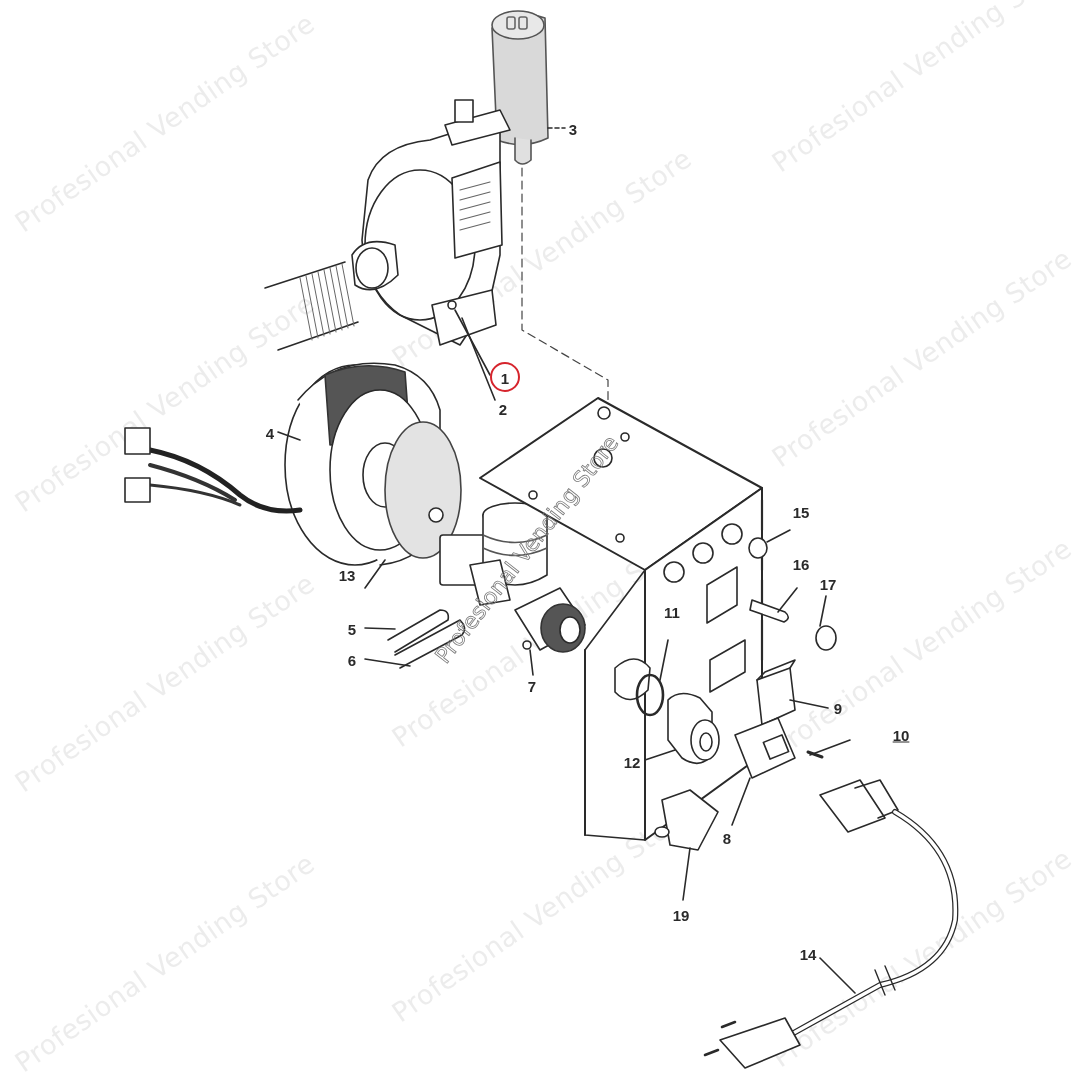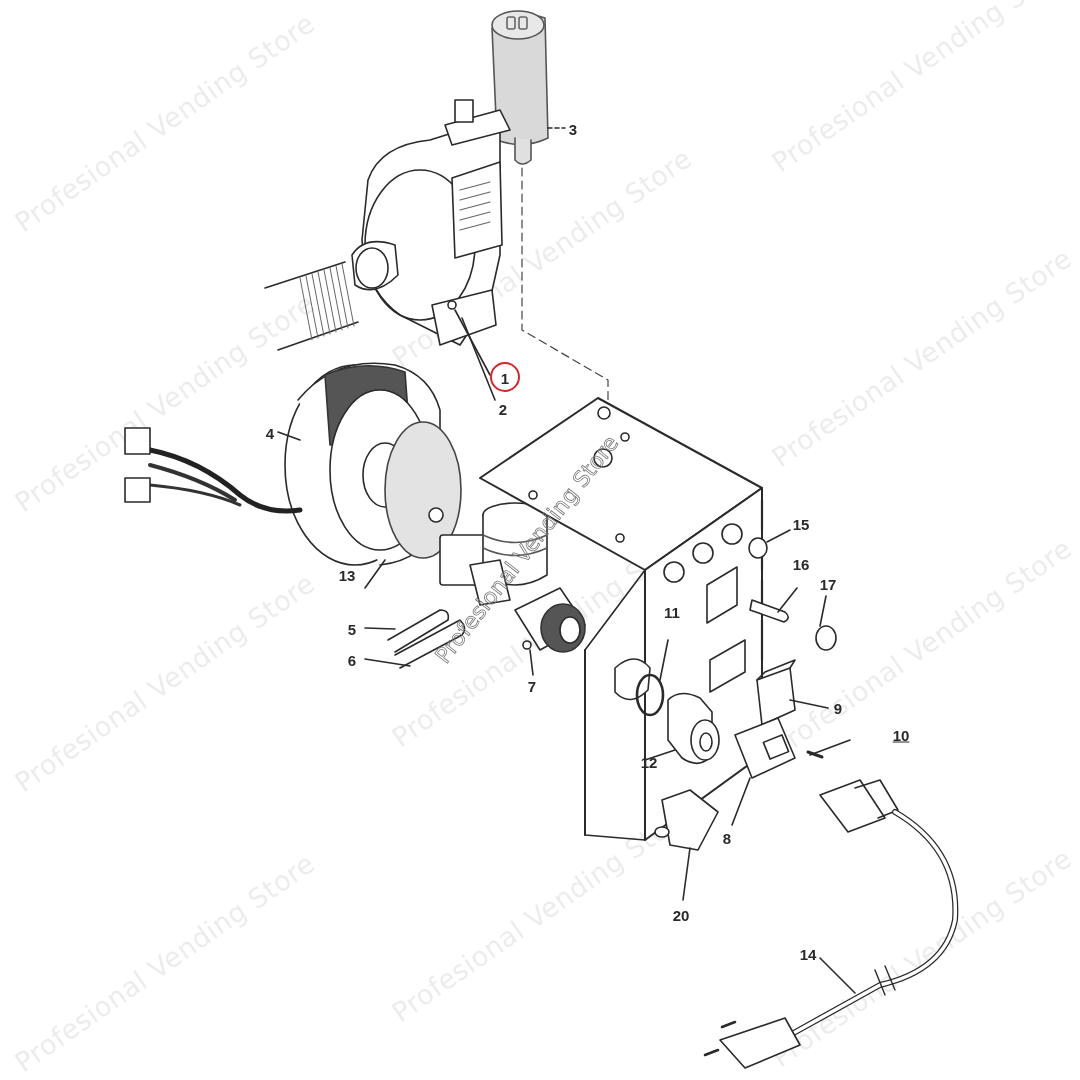--- a/index.html
+++ b/index.html
@@ -192,21 +192,21 @@
     <div class="lbl" style="left:503px; top:409px;">2</div>
     <div class="lbl" style="left:573px; top:129px;">3</div>
     <div class="lbl" style="left:270px; top:433px;">4</div>
     <div class="lbl" style="left:352px; top:629px;">5</div>
     <div class="lbl" style="left:352px; top:660px;">6</div>
     <div class="lbl" style="left:532px; top:686px;">7</div>
     <div class="lbl" style="left:727px; top:838px;">8</div>
     <div class="lbl" style="left:838px; top:708px;">9</div>
     <div class="lbl" style="left:901px; top:735px;text-decoration:underline;">10</div>
     <div class="lbl" style="left:672px; top:612px;">11</div>
-    <div class="lbl" style="left:649px; top:762px;">12</div>
+    <div class="lbl" style="left:632px; top:762px;">12</div>
     <div class="lbl" style="left:347px; top:575px;">13</div>
     <div class="lbl" style="left:808px; top:954px;">14</div>
-    <div class="lbl" style="left:801px; top:524px;">15</div>
+    <div class="lbl" style="left:801px; top:512px;">15</div>
     <div class="lbl" style="left:801px; top:564px;">16</div>
     <div class="lbl" style="left:828px; top:584px;">17</div>
-    <div class="lbl" style="left:681px; top:915px;">20</div>
+    <div class="lbl" style="left:681px; top:915px;">19</div>
   </div>
 </div>
 
 </body></html>

